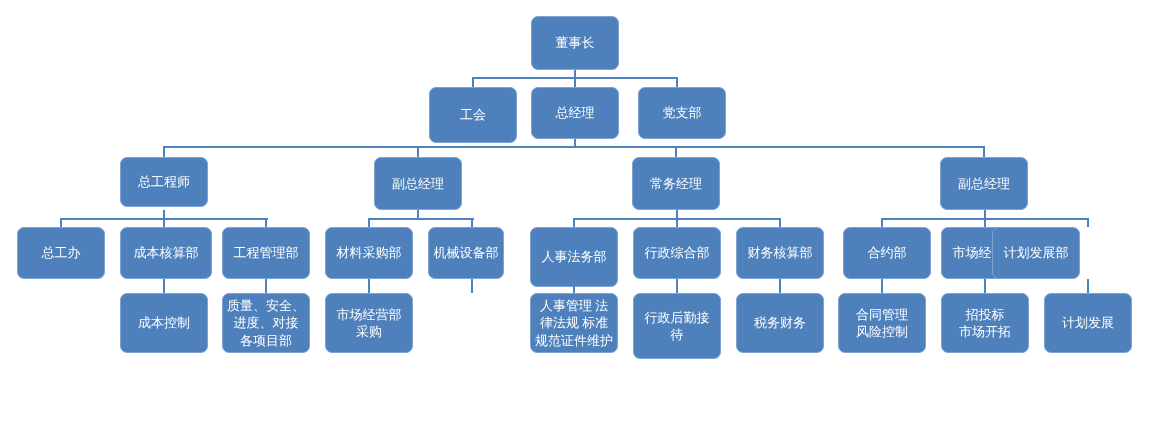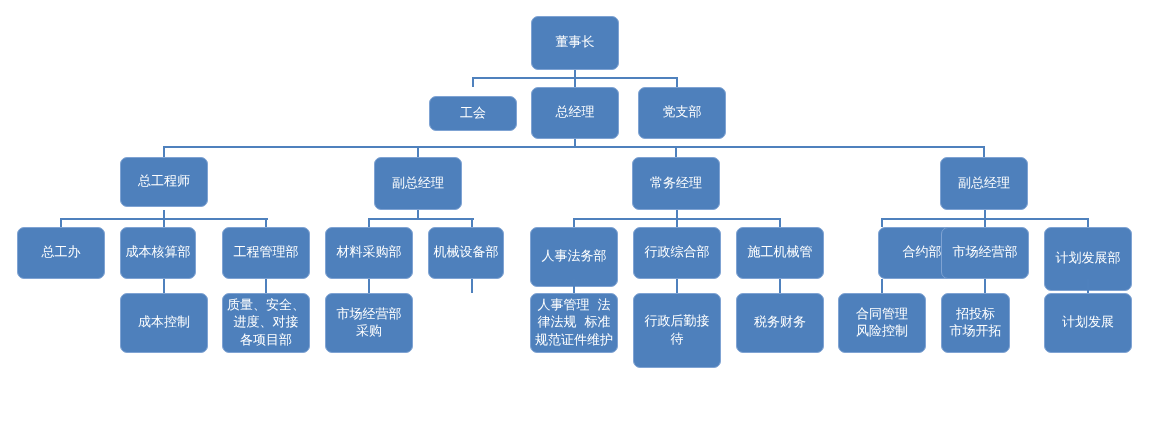--- a/index.html
+++ b/index.html
@@ -1,18 +1,18 @@
 <!DOCTYPE html>
 <html style="--bg: #ffffff; --node-fill: #4e80bc; --node-border: #7fa3d3; --node-text: #ffffff; --connector: #4f81bd;"><head>
 <meta charset="utf-8">
 <style>
   html,body{margin:0;padding:0;background:#ffffff;}
   .canvas{
     position:relative;width:1167px;height:423px;background:var(--bg,#ffffff);
-    font-family:Liberation Mono, monospace;overflow:hidden;
+    font-family:Liberation Serif, serif;overflow:hidden;
   }
   .node{
     position:absolute;box-sizing:border-box;
     background:var(--node-fill,#4e80bc);
     border:1px solid var(--node-border,#7fa3d3);
     border-radius:7px;
     color:var(--node-text,#ffffff);
     font-size:13px;line-height:1.32;
     display:flex;align-items:center;justify-content:center;
     text-align:center;white-space:pre-line;padding:1px 3px;
@@ -20,56 +20,56 @@
   .hline{position:absolute;height:2px;background:var(--connector,#4f81bd);}
   .vline{position:absolute;width:2px;background:var(--connector,#4f81bd);}
 </style>
 </head>
 <body>
 
 <div class="canvas">
 
   <div class="node" style="left:531px;top:16px;width:88px;height:54px">董事长</div>
 
-  <div class="node" style="left:429px;top:96px;width:88px;height:35px">工会</div>
+  <div class="node" style="left:429px;top:87px;width:88px;height:56px">工会</div>
   <div class="node" style="left:531px;top:87px;width:88px;height:52px">总经理</div>
   <div class="node" style="left:638px;top:87px;width:88px;height:52px">党支部</div>
 
   <div class="node" style="left:120px;top:157px;width:88px;height:50px">总工程师</div>
   <div class="node" style="left:374px;top:157px;width:88px;height:53px">副总经理</div>
   <div class="node" style="left:632px;top:157px;width:88px;height:53px">常务经理</div>
   <div class="node" style="left:940px;top:157px;width:88px;height:53px">副总经理</div>
 
   <div class="node" style="left:17px;top:227px;width:88px;height:52px">总工办</div>
-  <div class="node" style="left:120px;top:227px;width:76px;height:52px">成本核算部</div>
+  <div class="node" style="left:120px;top:227px;width:92px;height:52px">成本核算部</div>
   <div class="node" style="left:222px;top:227px;width:88px;height:52px">工程管理部</div>
   <div class="node" style="left:325px;top:227px;width:88px;height:52px">材料采购部</div>
   <div class="node" style="left:428px;top:227px;width:76px;height:52px">机械设备部</div>
   <div class="node" style="left:530px;top:227px;width:88px;height:60px">人事法务部</div>
   <div class="node" style="left:633px;top:227px;width:88px;height:52px">行政综合部</div>
-  <div class="node" style="left:736px;top:227px;width:88px;height:52px">施工机械管</div>
-  <div class="node" style="left:878px;top:227px;width:88px;height:52px">合约部</div>
+  <div class="node" style="left:736px;top:227px;width:88px;height:52px">财务核算部</div>
+  <div class="node" style="left:843px;top:227px;width:88px;height:52px">合约部</div>
   <div class="node" style="left:941px;top:227px;width:88px;height:52px">市场经营部</div>
-  <div class="node" style="left:1044px;top:227px;width:88px;height:64px">计划发展部</div>
+  <div class="node" style="left:992px;top:227px;width:88px;height:52px">计划发展部</div>
 
   <div class="node" style="left:120px;top:293px;width:88px;height:60px">成本控制</div>
   <div class="node" style="left:222px;top:293px;width:88px;height:60px">质量、安全、
 进度、对接
 各项目部</div>
   <div class="node" style="left:325px;top:293px;width:88px;height:60px">市场经营部
 采购</div>
   <div class="node" style="left:530px;top:293px;width:88px;height:60px">人事管理 法
 律法规 标准
 规范证件维护</div>
-  <div class="node" style="left:633px;top:293px;width:88px;height:75px">行政后勤接
+  <div class="node" style="left:633px;top:293px;width:88px;height:66px">行政后勤接
 待</div>
   <div class="node" style="left:736px;top:293px;width:88px;height:60px">税务财务</div>
   <div class="node" style="left:838px;top:293px;width:88px;height:60px">合同管理
 风险控制</div>
-  <div class="node" style="left:941px;top:293px;width:69px;height:60px">招投标
+  <div class="node" style="left:941px;top:293px;width:88px;height:60px">招投标
 市场开拓</div>
   <div class="node" style="left:1044px;top:293px;width:88px;height:60px">计划发展</div>
 
   <div class="vline" style="left:574px;top:70px;height:17px"></div>
   <div class="hline" style="left:472px;top:77px;width:206px"></div>
   <div class="vline" style="left:472px;top:77px;height:10px"></div>
   <div class="vline" style="left:676px;top:77px;height:10px"></div>
 
   <div class="vline" style="left:574px;top:139px;height:9px"></div>
   <div class="hline" style="left:163px;top:146px;width:822px"></div>

